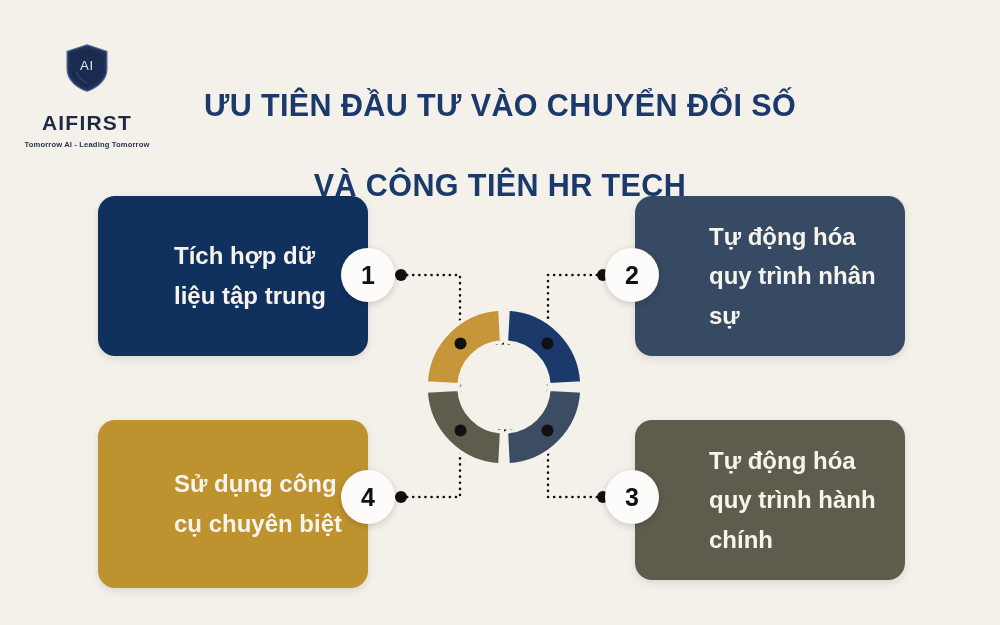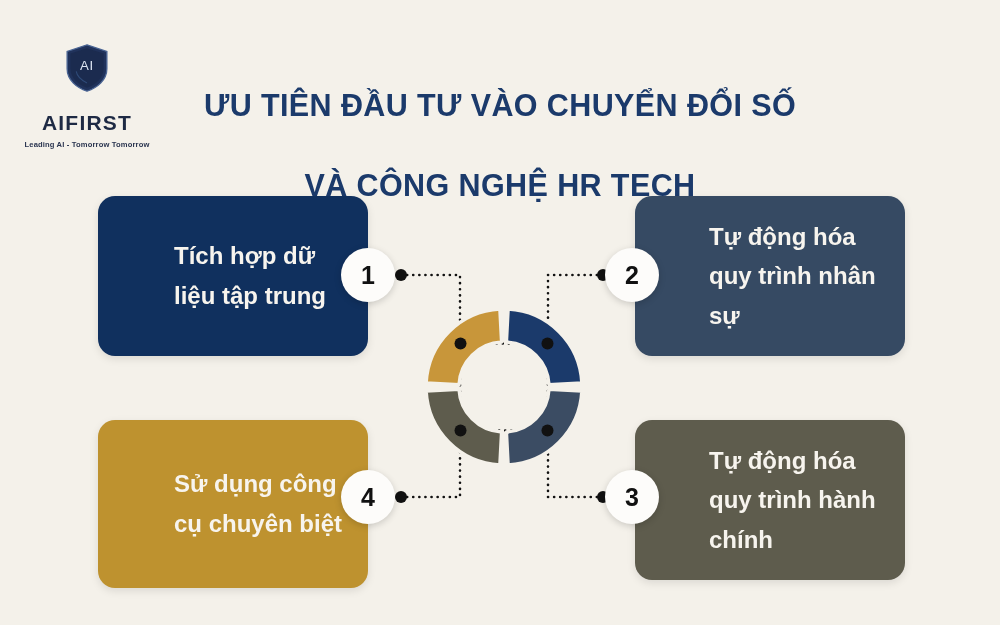--- a/index.html
+++ b/index.html
@@ -57,26 +57,26 @@
 
   <div id="logo">
     <svg id="shield" viewBox="0 0 52 58">
       <path d="M26 1 L50 9 V30 C50 44 38 53 26 57 C14 53 2 44 2 30 V9 Z" fill="#20325B" stroke="#3C5party" stroke-width="0"></path>
       <path d="M26 1 L50 9 V30 C50 44 38 53 26 57 C14 53 2 44 2 30 V9 Z" fill="none" stroke="#4A6493" stroke-width="1.6"></path>
       <path d="M26 5 L46 11.5 V30 C46 41.5 36 49.5 26 53 C16 49.5 6 41.5 6 30 V11.5 Z" fill="#1B2B4F"></path>
       <text x="26" y="32" text-anchor="middle" font-family="Liberation Sans, sans-serif" font-size="16" font-weight="400" fill="#DCE4F2" letter-spacing="1">AI</text>
       <path d="M26 47 C20 44 14 39.5 13 33" fill="none" stroke="#33507F" stroke-width="1.3" opacity=".85"></path>
     </svg>
     <div id="brand">AIFIRST</div>
-    <div id="tagline">Leading AI - Tomorrow Tomorrow</div>
+    <div id="tagline">Tomorrow AI - Leading Tomorrow</div>
   </div>
 
   <div id="title" style="color: rgb(27, 58, 107);">
     <span class="ln">ƯU TIÊN ĐẦU TƯ VÀO CHUYỂN ĐỔI SỐ</span>
-    <span class="ln">VÀ CÔNG NGHỆ HR TECH</span>
+    <span class="ln">VÀ CÔNG TIÊN HR TECH</span>
   </div>
 
   <div class="card left" id="card1" style="background: rgb(16, 48, 94);">
     <div class="ctext">Tích hợp dữ liệu tập trung</div>
   </div>
   <div class="card right" id="card2" style="background: rgb(54, 74, 99);">
     <div class="ctext">Tự động hóa quy trình nhân sự</div>
   </div>
   <div class="card right" id="card3" style="background: rgb(94, 92, 77);">
     <div class="ctext">Tự động hóa quy trình hành chính</div>

